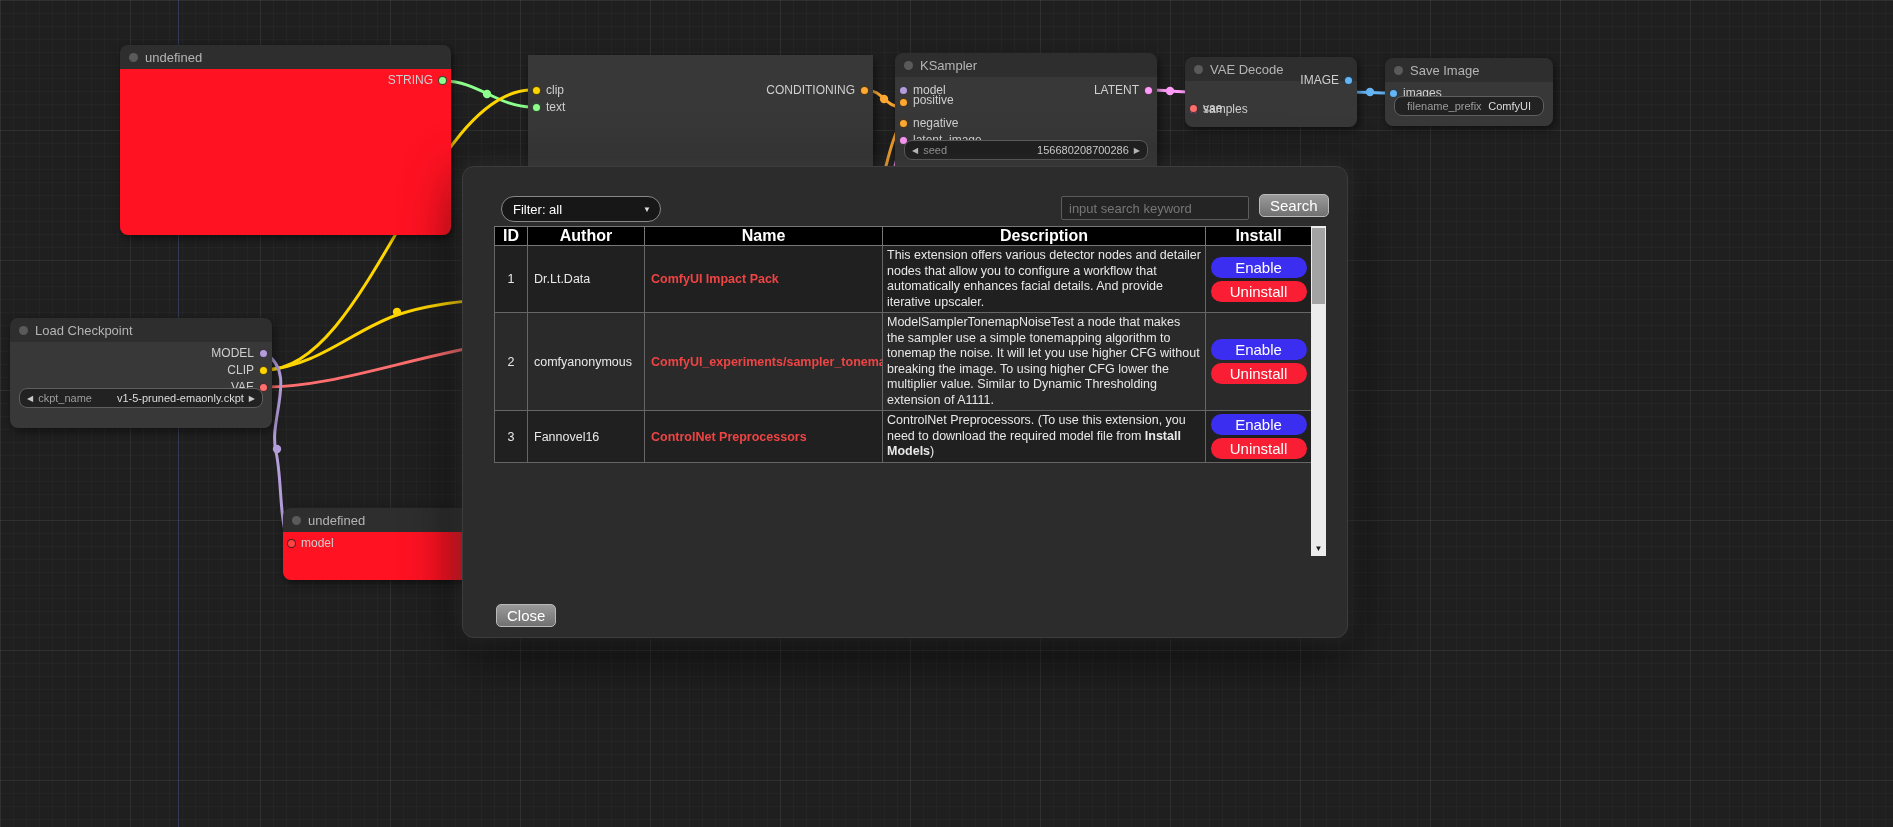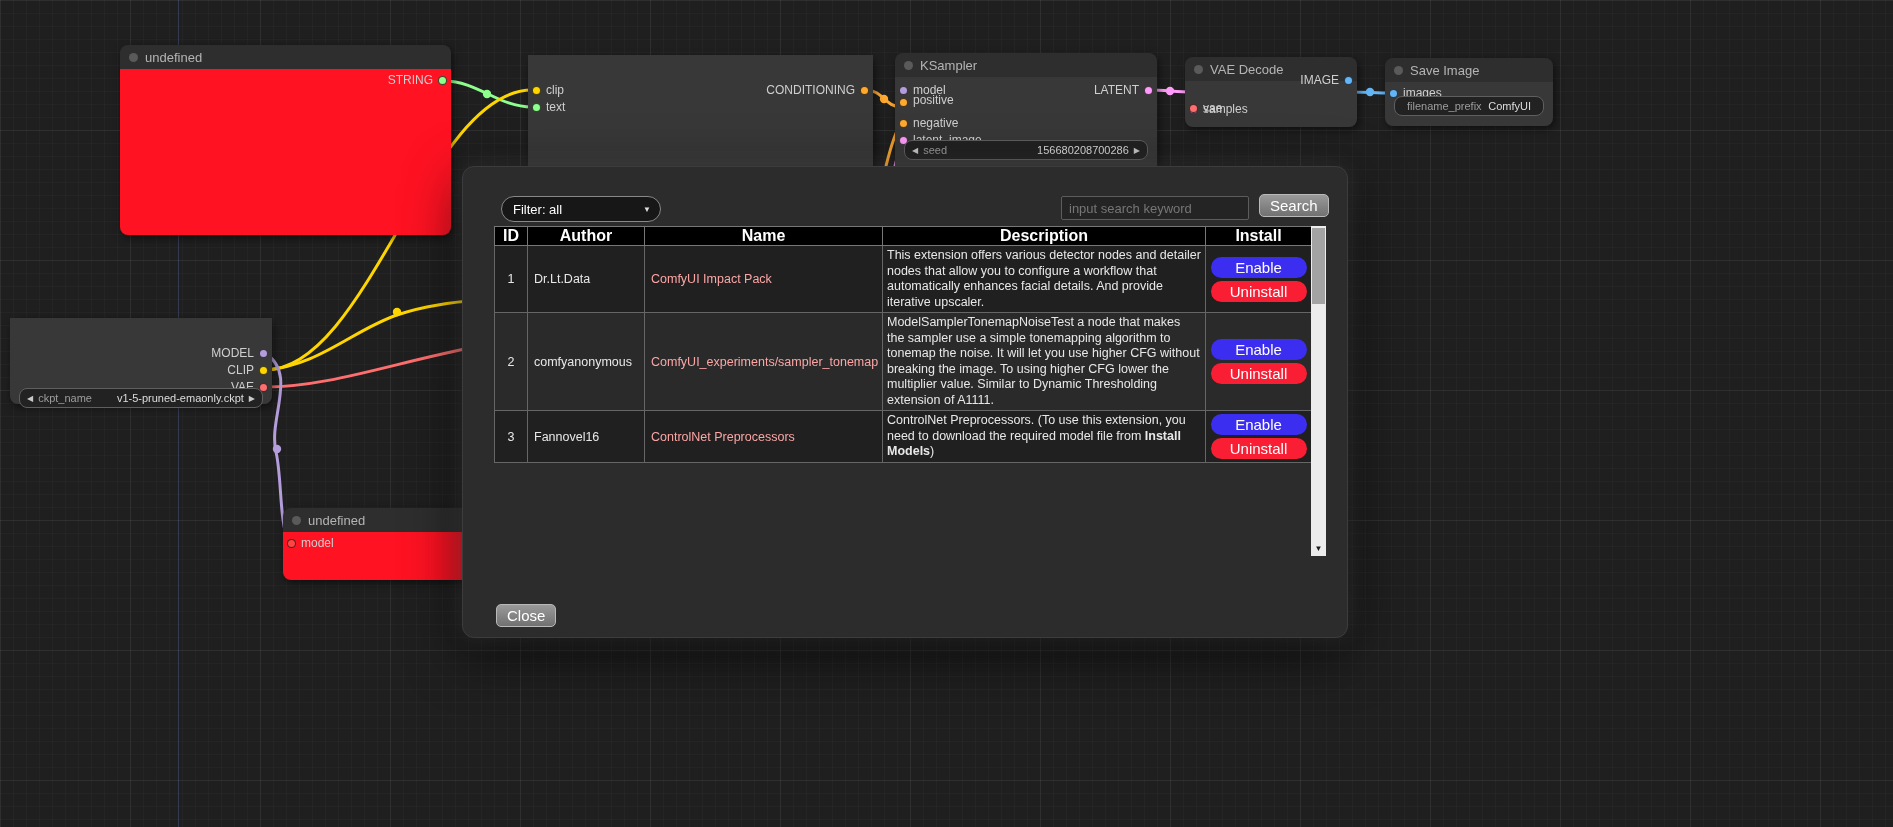--- a/index.html
+++ b/index.html
@@ -67,21 +67,21 @@
   .mtable { width:817px; border-collapse:collapse; table-layout:fixed; }
   .mtable th { background:#000; color:#fff; font-size:16px; font-weight:bold;
             border:1px solid #777; height:18px; padding:0 2px; }
   .mtable td { border:1px solid #666; font-size:12.5px; color:#e8e8e8;
             vertical-align:middle; }
   .mtable tbody tr:nth-child(odd)  td { background:#202020; }
   .mtable tbody tr:nth-child(even) td { background:#2a2a2a; }
   .c-id { text-align:center; }
   .c-author { padding-left:6px; font-size:13px; }
   .c-name { padding-left:6px; overflow:hidden; }
-  .name-link { color:#fca5a5; font-weight:normal; text-decoration:none; white-space:nowrap; }
+  .name-link { color:#ef4444; font-weight:bold; text-decoration:none; white-space:nowrap; }
   .c-desc { padding:2px 4px; line-height:15.5px; }
   .c-desc b { font-weight:bold; }
   .c-install { text-align:center; }
   .btn-enable, .btn-uninstall { display:block; width:96px; margin:3px auto; border:none;
             border-radius:12px; color:#fff; font-size:15px; padding:2px 0;
             font-family:inherit; cursor:pointer; }
   .btn-enable { background:#3c2ef0; }
   .btn-uninstall { background:#fa1e34; }
 
   .scrollbar { position:absolute; right:0; top:0; width:15px; height:330px;
@@ -203,20 +203,24 @@
         <div class="slot in" style="top: 35px;">
           <span class="sdot" style="background: rgb(100, 181, 246);"></span>
           <span class="slabel">images</span>
         </div>
         <div class="widget" style="top: 46px;">
           <span class="wname">filename_prefix</span>
           <span class="wval">ComfyUI</span>
         </div>
       </div>
       <div class="node" style="left: 10px; top: 318px; width: 262px;">
+        <div class="node-title">
+          <span class="tdot"></span>
+          <span class="tlabel">Load Checkpoint</span>
+        </div>
         <div class="node-body" style="height: 86px;"></div>
         <div class="slot out" style="top: 35px;">
           <span class="sdot" style="background: rgb(179, 157, 219);"></span>
           <span class="slabel">MODEL</span>
         </div>
         <div class="slot out" style="top: 52px;">
           <span class="sdot" style="background: rgb(255, 213, 0);"></span>
           <span class="slabel">CLIP</span>
         </div>
         <div class="slot out" style="top: 69px;">

